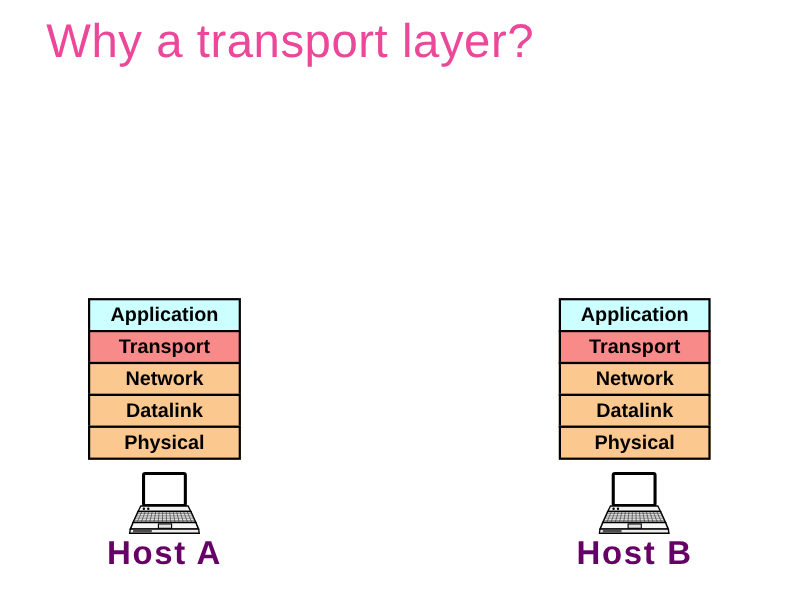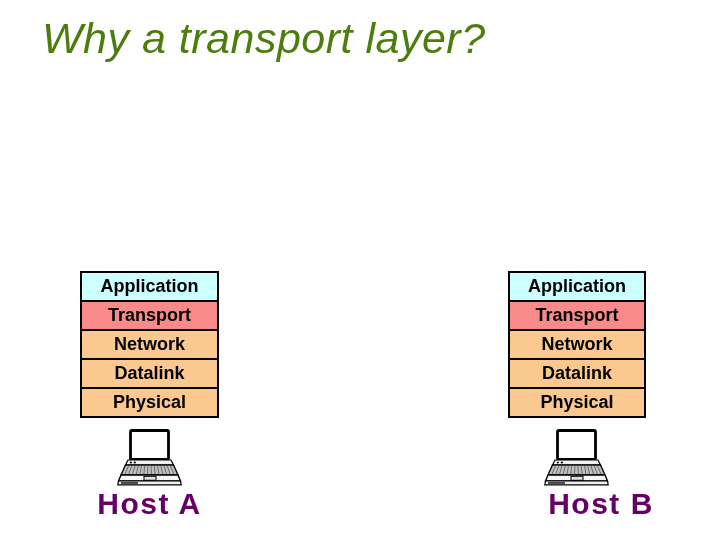--- a/index.html
+++ b/index.html
@@ -3,22 +3,22 @@
 <meta charset="utf-8">
 <style>
   html,body{margin:0;padding:0;}
   body{
     width:720px;height:540px;background:#ffffff;position:relative;overflow:hidden;
     font-family:"Liberation Sans", sans-serif;
   }
   .slide{position:absolute;inset:0;background:#ffffff;}
   .slide-title{
     position:absolute;left:42px;top:14px;
-    font-size:43px;line-height:1.15;color:#4d7c0f;font-weight:400;
-    white-space:nowrap;letter-spacing:0.5px;font-style:italic;
+    font-size:43px;line-height:1.15;color:#ec4899;font-weight:400;
+    white-space:nowrap;letter-spacing:0.5px;
   }
   .stack{position:absolute;top:271px;}
   .stack-a{left:80px;width:139px;}
   .stack-b{left:508px;width:138px;}
   .layer{
     box-sizing:border-box;height:31px;border:2px solid #000000;
     display:flex;align-items:center;justify-content:center;
     font-weight:bold;font-size:18px;color:#000000;background:#FBC88F;
   }
   .layer + .layer{margin-top:-2px;}
@@ -26,21 +26,21 @@
   .layer-transport{background:#F98A8A;}
   .laptop{position:absolute;top:429px;width:66px;height:58px;}
   .laptop-a{left:117px;}
   .laptop-b{left:544px;}
   .host-label{
     position:absolute;top:491px;height:26px;
     display:flex;align-items:center;justify-content:center;
     font-size:30px;font-weight:bold;color:#660066;letter-spacing:1.5px;
   }
   .host-a{left:80px;width:139px;}
-  .host-b{left:532px;width:138px;text-align:center;}
+  .host-b{left:508px;width:138px;text-align:center;}
 </style>
 </head>
 <body>
 
 <svg width="0" height="0" style="position:absolute" aria-hidden="true">
   <defs>
     <g id="laptop-glyph">
 
       <rect x="13.5" y="1.5" width="38" height="29" rx="1.5" fill="#ffffff" stroke="#000000" stroke-width="2.8"></rect>
 

